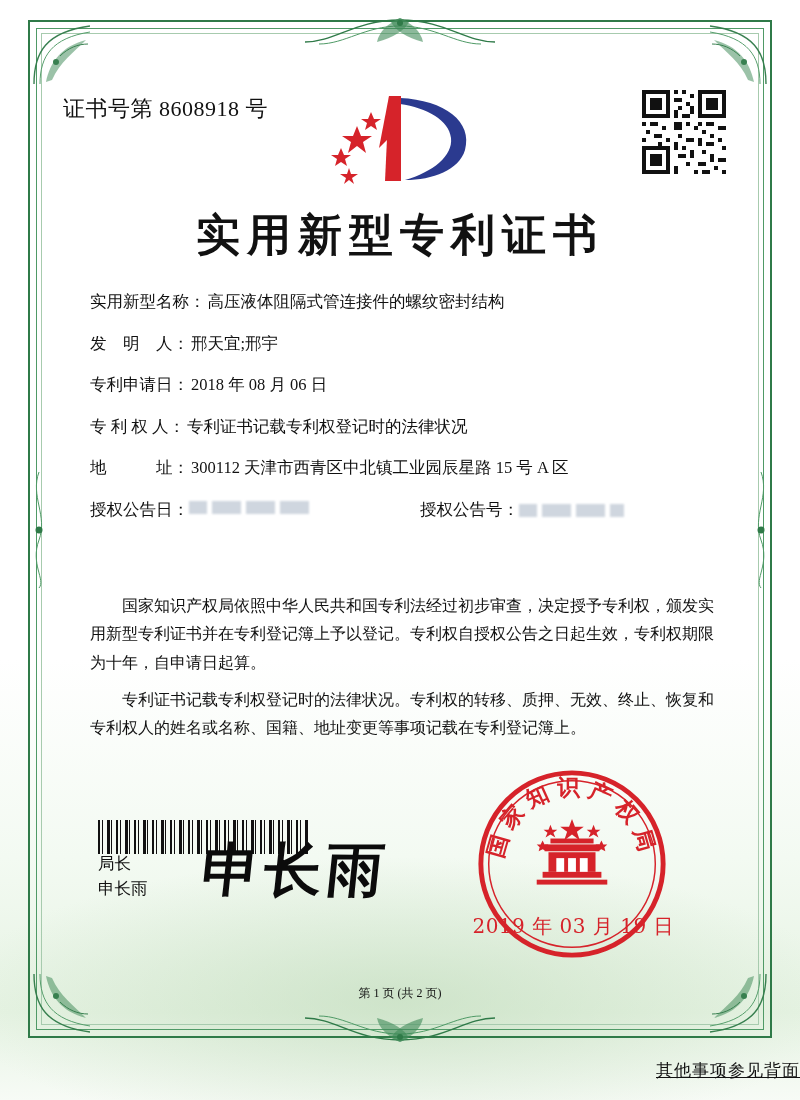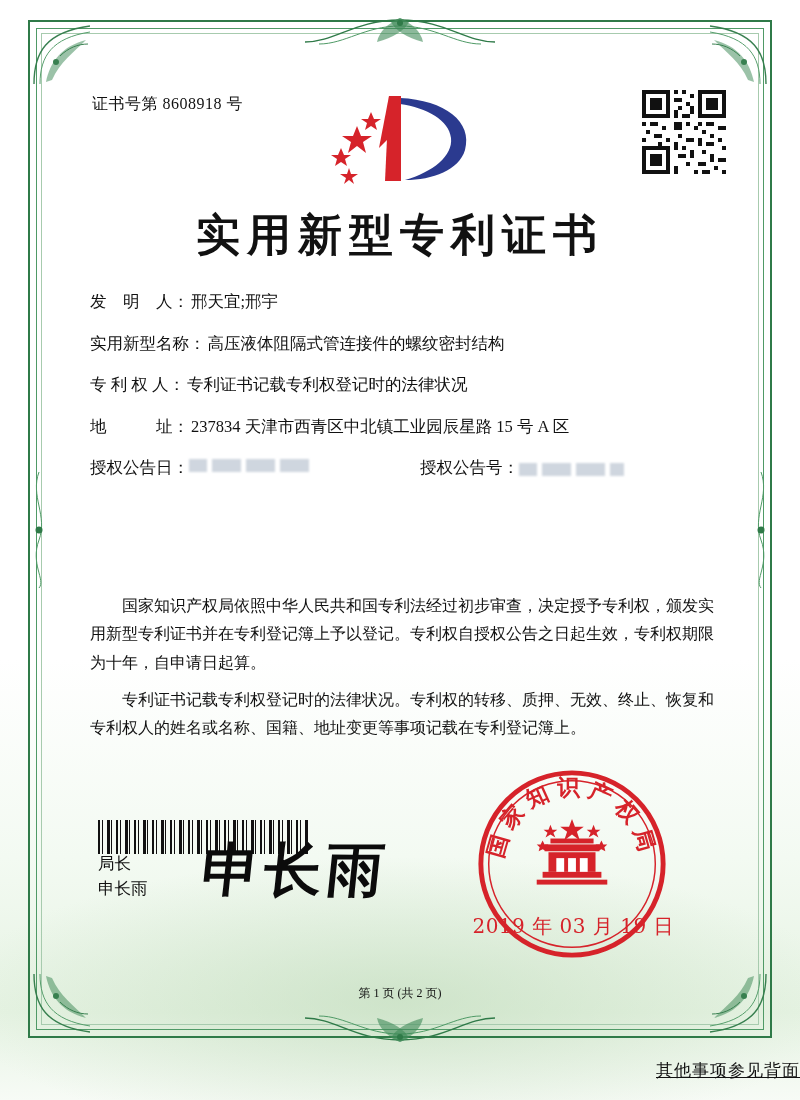--- a/index.html
+++ b/index.html
@@ -77,22 +77,22 @@
   .side-orn.r { right: 26px; top: 470px; transform: scaleX(-1); }
 
   
   .content {
     position: absolute;
     left: 52px; top: 46px; right: 52px; bottom: 86px;
   }
 
   .cert-no {
     position: absolute;
-    left: 40px; top: 48px;
-    font-size: 16px;
+    left: 11px; top: 48px;
+    font-size: 22px;
     letter-spacing: .5px;
     color: #111;
   }
 
   
   .logo {
     position: absolute;
     left: 50%; top: 40px;
     transform: translateX(-50%);
     width: 190px; height: 105px;
@@ -398,34 +398,38 @@
             <rect x="30" y="40" width="4" height="2"></rect>
           <rect x="40" y="40" width="2" height="2"></rect>
         </g>
       </svg>
     </div>
 
     <div class="title">实用新型专利证书</div>
 
     <div class="fields">
       <div class="field-row">
+        <span class="field-label">实用新型名称：</span>
+        <span class="field-value">高压液体阻隔式管连接件的螺纹密封结构</span>
+      </div>
+      <div class="field-row">
         <span class="field-label">发　明　人：</span>
         <span class="field-value">邢天宜;邢宇</span>
       </div>
       <div class="field-row">
-        <span class="field-label">实用新型名称：</span>
-        <span class="field-value">高压液体阻隔式管连接件的螺纹密封结构</span>
+        <span class="field-label">专利申请日：</span>
+        <span class="field-value">2018 年 08 月 06 日</span>
       </div>
       <div class="field-row">
         <span class="field-label">专 利 权 人：</span>
         <span class="field-value">专利证书记载专利权登记时的法律状况</span>
       </div>
       <div class="field-row">
         <span class="field-label">地　　　址：</span>
-        <span class="field-value">237834 天津市西青区中北镇工业园辰星路 15 号 A 区</span>
+        <span class="field-value">300112 天津市西青区中北镇工业园辰星路 15 号 A 区</span>
       </div>
 
       <div class="field-row dual">
         <span class="dual-left">
           <span class="field-label">授权公告日：</span>
           <span class="redacted w1"></span>
         </span>
         <span class="dual-right">
           <span class="field-label">授权公告号：</span>
           <span class="redacted w2"></span>

